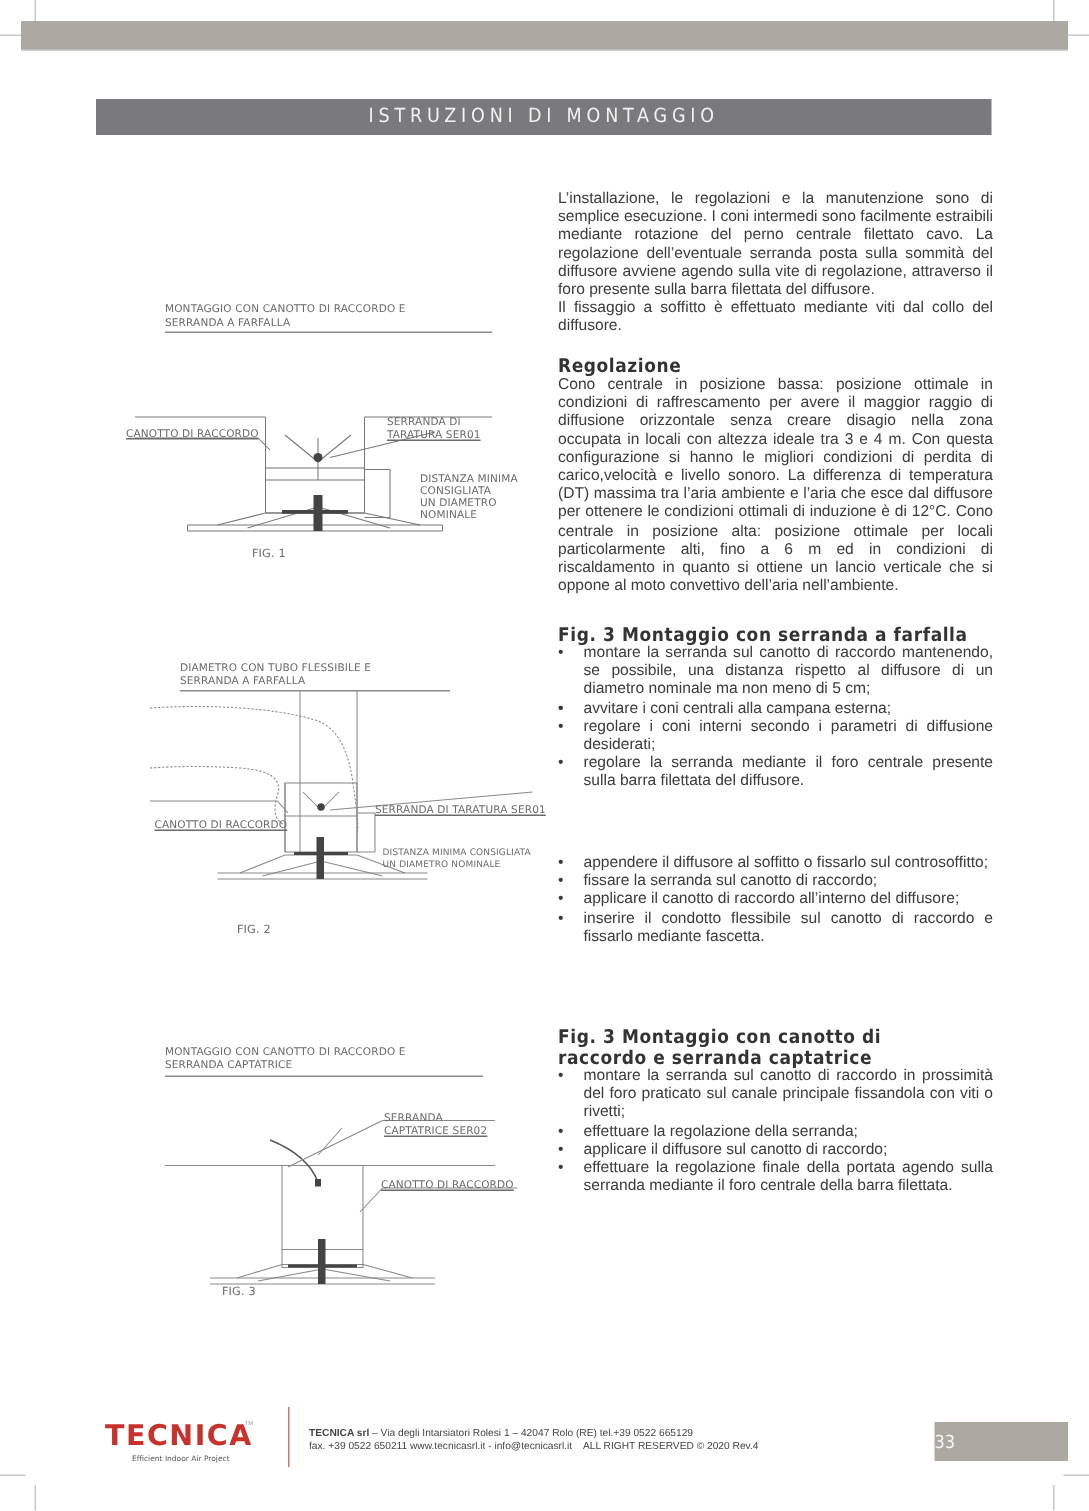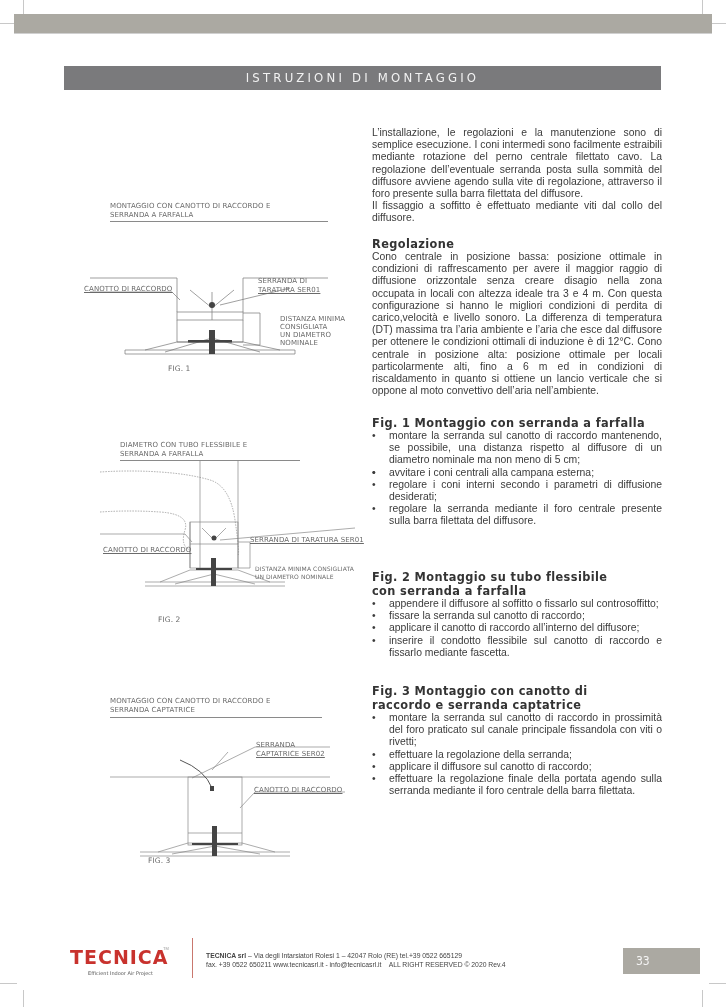--- a/index.html
+++ b/index.html
@@ -14,21 +14,21 @@
   .col li { position:relative; padding-left:17px; text-align:justify; }
   .col li .dot { position:absolute; left:0; top:0; }
   .figlabel { position:absolute; font-family:"DejaVu Sans", sans-serif; font-size:7px; color:#6a6a6a; letter-spacing:0.1px; line-height:9px; }
   .rule { position:absolute; height:1px; background:#8a8a8a; }
   svg.fig { position:absolute; overflow:visible; }
   .footer-sep { position:absolute; left:192px; top:938px; width:1px; height:40px; background:#c9776e; }
   .logo { position:absolute; left:70px; top:946px; font-family:"DejaVu Sans", sans-serif; font-weight:bold; font-size:19px; color:#c8322d; letter-spacing:1px; }
   .logo-tm { position:absolute; left:163px; top:946px; font-size:4px; color:#999; }
   .tagline { position:absolute; left:88px; top:970px; font-size:5px; color:#555; font-family:"DejaVu Sans", sans-serif; }
   .footer-text { position:absolute; left:206px; top:951px; font-family:"Liberation Sans Narrow","Liberation Sans", sans-serif; font-size:6.8px; line-height:9px; color:#444; }
-  .page-num { position:absolute; left:623px; top:948px; width:77px; height:26px; background:#aba9a2; color:#f5f5f5; font-family:"DejaVu Sans Condensed","DejaVu Sans", sans-serif; font-size:12px; line-height:26px; padding-left:13px; box-sizing:border-box; }
+  .page-num { position:absolute; left:623px; top:948px; width:89px; height:26px; background:#aba9a2; color:#f5f5f5; font-family:"DejaVu Sans Condensed","DejaVu Sans", sans-serif; font-size:12px; line-height:26px; box-sizing:border-box; }
 </style>
 </head>
 <body>
 
 <div class="crop" style="left:23px;top:0;width:1px;height:18px;"></div>
 <div class="crop" style="left:702px;top:0;width:1px;height:18px;"></div>
 <div class="crop" style="left:0;top:23px;width:14px;height:1px;"></div>
 <div class="crop" style="left:712px;top:23px;width:14px;height:1px;"></div>
 <div class="crop" style="left:0;top:983px;width:17px;height:1px;"></div>
 <div class="crop" style="left:23px;top:990px;width:1px;height:17px;"></div>
@@ -43,32 +43,31 @@
   <p>L’installazione, le regolazioni e la manutenzione      sono di semplice esecuzione. I coni intermedi sono facilmente estraibili mediante rotazione del perno centrale filettato cavo. La regolazione dell’eventuale serranda posta sulla sommità del diffusore avviene agendo sulla vite di regolazione, attraverso il foro presente sulla barra filettata del diffusore.</p>
   <p>Il fissaggio a soffitto è effettuato mediante viti dal collo del diffusore.</p>
 </div>
 
 <div class="col" style="top:237px;">
   <h2>Regolazione</h2>
   <p>Cono centrale in posizione bassa: posizione ottimale in condizioni di raffrescamento per avere il maggior raggio di diffusione orizzontale senza creare disagio nella zona occupata in locali con altezza ideale tra 3 e 4 m. Con questa configurazione si hanno le migliori condizioni di perdita di carico,velocità e livello sonoro. La differenza di temperatura (DT) massima tra l’aria ambiente e l’aria che esce dal diffusore per ottenere le condizioni ottimali di induzione è di 12°C. Cono centrale in posizione alta: posizione ottimale per locali particolarmente alti, fino a 6 m ed in condizioni di riscaldamento in quanto si ottiene un lancio verticale che si oppone al moto convettivo dell’aria  nell’ambiente.</p>
 </div>
 
 <div class="col" style="top:416px;">
-  <h2>Fig. 1 Montaggio con serranda a farfalla</h2>
+  <h2>Fig. 3 Montaggio con serranda a farfalla</h2>
   <ul>
     <li><span class="dot">•</span><span>montare la serranda sul canotto di raccordo mantenendo, se possibile, una distanza rispetto al diffusore di un diametro nominale ma non meno di 5 cm;</span></li>
     <li><span class="dot">•</span></li>
     <li><span class="dot">•</span><span>avvitare i coni centrali alla campana esterna;</span></li>
     <li><span class="dot">•</span><span>regolare i coni interni secondo i parametri di diffusione desiderati;</span></li>
     <li><span class="dot">•</span><span>regolare la serranda mediante il foro centrale presente sulla barra filettata del diffusore.</span></li>
   </ul>
 </div>
 
 <div class="col" style="top:570px;">
-  <h2 style="width:250px;">Fig. 2 Montaggio su tubo flessibile con serranda a farfalla</h2>
   <ul>
     <li><span class="dot">•</span><span>appendere il diffusore al soffitto o fissarlo sul controsoffitto;</span></li>
     <li><span class="dot">•</span><span>fissare la serranda sul canotto di raccordo;</span></li>
     <li><span class="dot">•</span><span>applicare il canotto di raccordo all’interno del  diffusore;</span></li>
     <li><span class="dot">•</span><span>inserire il condotto flessibile sul canotto di raccordo e fissarlo mediante fascetta.</span></li>
   </ul>
 </div>
 
 <div class="col" style="top:684px;">
   <h2 style="width:275px;">Fig. 3 Montaggio con canotto di raccordo e serranda captatrice</h2>

